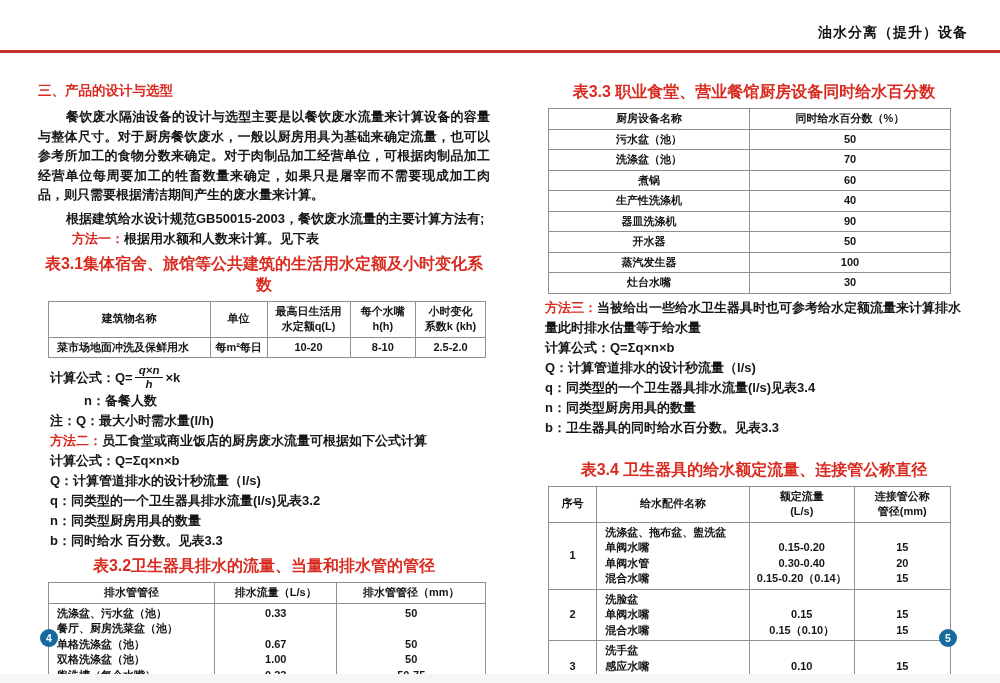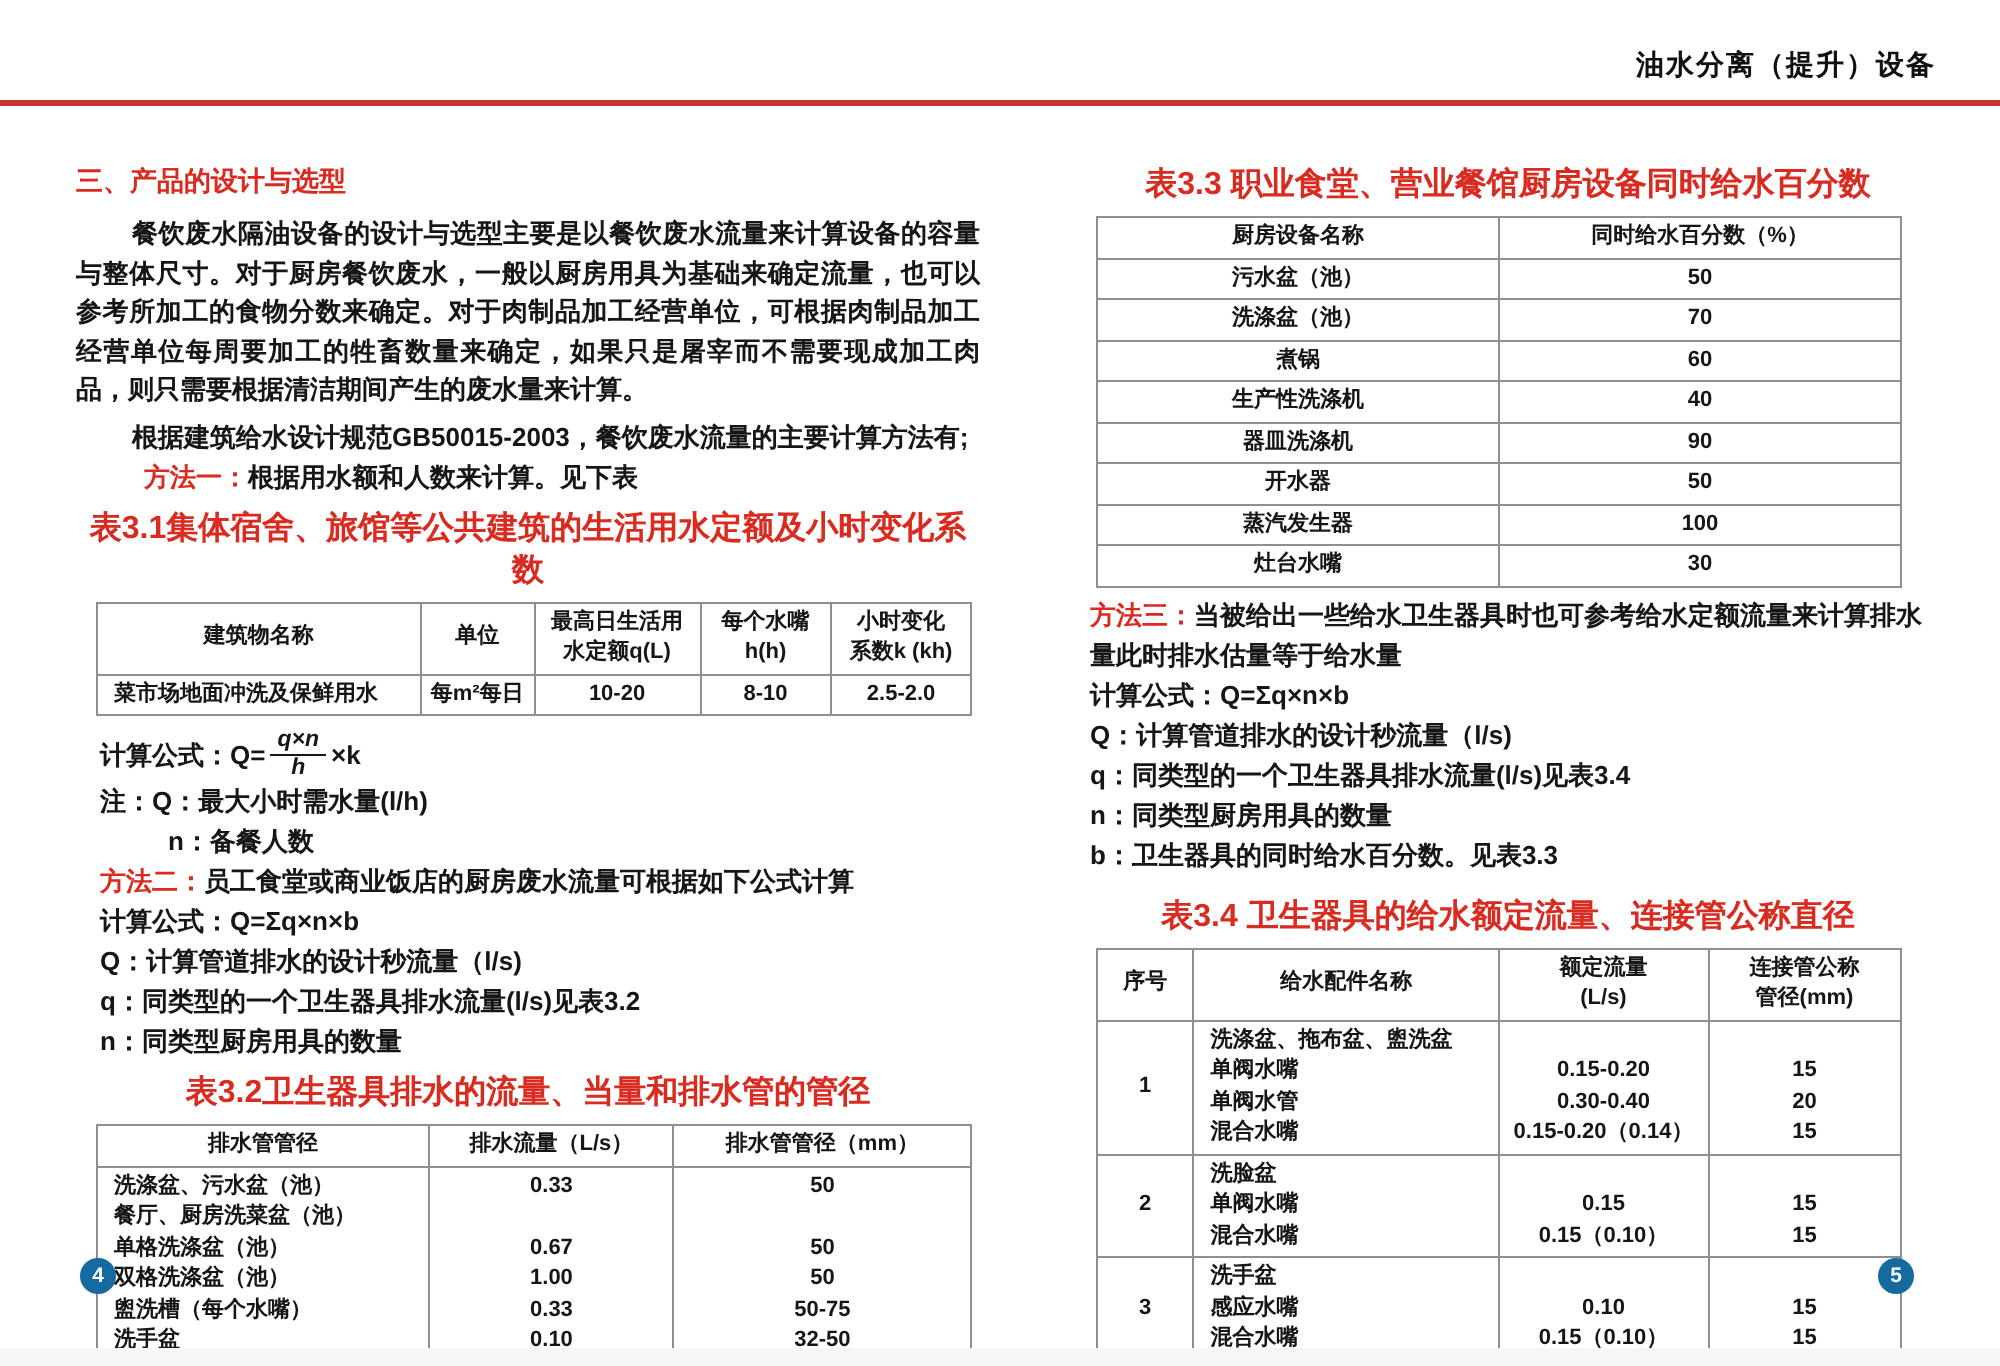--- a/index.html
+++ b/index.html
@@ -71,21 +71,21 @@
   .frac .den{padding:0 4px;}
   .page-badge{
     position:absolute;top:629px;width:18px;height:18px;border-radius:50%;
     background:var(--badge_blue);color:#fff;font-size:10.5px;font-weight:700;
     display:flex;align-items:center;justify-content:center;
   }
   .badge-left{left:40px;}
   .badge-right{left:939px;}
   .mt4{margin-top:4px;}
   .mt6{margin-top:6px;}
-  .mt10{margin-top:10px;}
+  .mt10{margin-top:22px;}
   .mt14{}
 </style>
 </head>
 <body>
 
 <div class="page">
 
   <div class="page-header">油水分离（提升）设备</div>
   <div class="header-rule"></div>
 
@@ -138,34 +138,35 @@
       <span>计算公式：</span>
         <span>Q=</span>
         <span class="frac">
           <span class="num">q×n</span>
           <span class="den">h</span>
         </span>
         <span>×k</span>
     </div>
 
     <div class="pl-12">
+        <div class="t-line" style="padding-left: 34px;">n：备餐人数</div>
         <div class="t-line">注：Q：最大小时需水量(l/h)</div>
-        <div class="t-line" style="padding-left: 34px;">n：备餐人数</div>
       </div>
 
     <div class="t-line pl-12">
       <span class="red">方法二：</span><span>员工食堂或商业饭店的厨房废水流量可根据如下公式计算</span>
     </div>
 
     <div class="t-line pl-12">计算公式：Q=Σq×n×b</div>
 
     <div class="pl-12">
         <div class="t-line">Q：计算管道排水的设计秒流量（l/s)</div>
         <div class="t-line">q：同类型的一个卫生器具排水流量(l/s)见表3.2</div>
         <div class="t-line">n：同类型厨房用具的数量</div>
+        <div class="t-line">b：同时给水 百分数。见表3.3</div>
       </div>
 
     <div class="tbl-title">表3.2卫生器具排水的流量、当量和排水管的管径</div>
     <div class="tablebox-left">
         <table class="dtable">
           <colgroup>
             <col style="width: 38%;">
             <col style="width: 28%;">
             <col style="width: 34%;">
           </colgroup>

